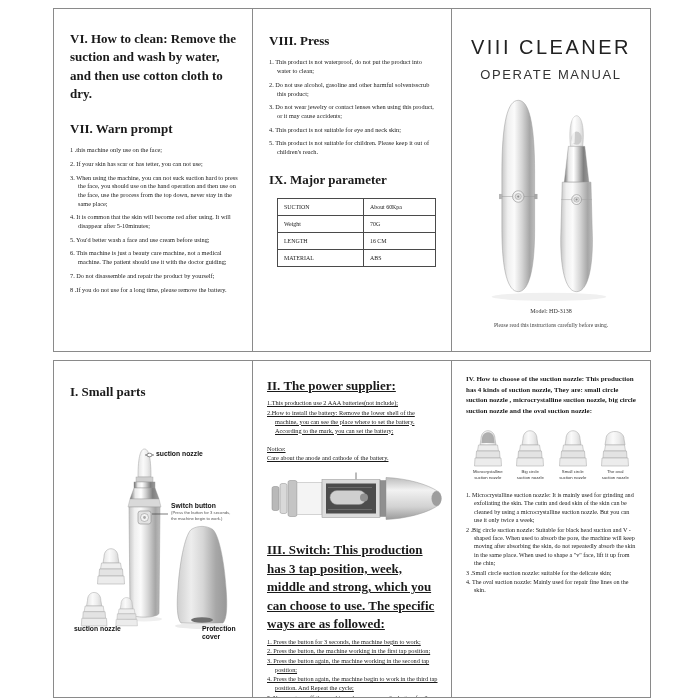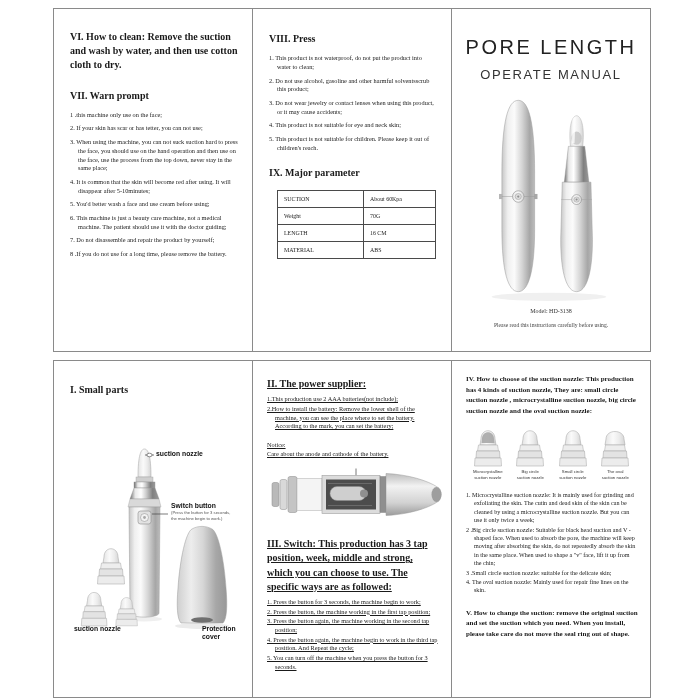--- a/index.html
+++ b/index.html
@@ -12,21 +12,21 @@
   .sheet { position:absolute; left:53px; top:8px; width:598px; }
   .row { display:flex; }
   .row.top { height:344px; }
   .row.bottom { margin-top:8px; height:338px; }
   .panel {
     width:200px; border:1px solid #8a8a8a; background:#fff;
     position:relative; overflow:hidden;
   }
   .panel + .panel { margin-left:-1px; }
 
-  .h-bold { font-weight:bold; font-size:10px; line-height:1.42; margin:0; }
+  .h-bold { font-weight:bold; font-size:13px; line-height:1.42; margin:0; }
   .li { font-size:6.3px; line-height:1.38; margin:0 0 5px 0; padding-left:8px; text-indent:-8px; }
   .li.tight { margin:0 0 1px 0; }
 
   
   .tl-inner { padding:21px 14px 0 16px; }
   .tl-inner .h2 { margin-top:16px; margin-bottom:8px; }
 
   
   .tm-inner { padding:23px 15px 0 16px; }
   .tm-inner .h2 { margin-top:14px; }
@@ -181,21 +181,21 @@
             <td class="c0">MATERIAL</td>
             <td class="c1">ABS</td>
           </tr>
         </tbody>
           </table>
       </div>
     </div>
 
     <div class="panel">
       <div class="tr-inner">
-        <p class="tr-title">PORE LENGTH</p>
+        <p class="tr-title">VIII CLEANER</p>
         <div class="tr-sub">OPERATE MANUAL</div>
         <div class="tr-art">
           <svg width="198" height="220" viewBox="0 0 150 215" style="margin:0 auto;">
             <ellipse cx="73" cy="206" rx="56" ry="4" fill="#f0f0f0"></ellipse>
 
             <g>
               <path d="M27,140 L27,85 C27,34 33,14 43,14 C53,14 59,34 59,85 L59,140 C59,181 53,201 43,201 C33,201 27,181 27,140 Z" fill="url(#silverH)" stroke="#9b9b9b" stroke-width="0.5"></path>
               <rect x="24.2" y="105.5" width="3.4" height="5" fill="#b5b5b5"></rect>
               <rect x="58.4" y="105.5" width="3.4" height="5" fill="#a8a8a8"></rect>
               <line x1="27" y1="108" x2="59" y2="108" stroke="#9a9a9a" stroke-width="0.6" opacity="0.8"></line>
@@ -361,17 +361,16 @@
               <div>suction nozzle</div>
             </div>
           </div>
         </div>
         <div class="br-list">
           <p class="li">1. Microcrystalline suction nozzle: It is mainly used for grinding and exfoliating the skin. The cutin and dead skin of the skin can be cleaned by using a microcrystalline suction nozzle. But you can use it only twice a week;</p>
           <p class="li">2 .Big circle suction nozzle: Suitable for black head suction and V - shaped face. When used to absorb the pore, the machine will keep moving after absorbing the skin, do not repeatedly absorb the skin in the same place. When used to shape a "v" face, lift it up from the chin;</p>
           <p class="li">3 .Small circle suction nozzle: suitable for the delicate skin;</p>
           <p class="li">4. The oval suction nozzle: Mainly used for repair fine lines on the skin.</p>
         </div>
-        <p class="h-bold br-v">V.  How to change the suction: remove the original suction and set the suction which you need. When you install, please take care do not move the seal ring out of shape.</p>
       </div>
     </div>
   </div>
 </div>
 
 </body></html>

